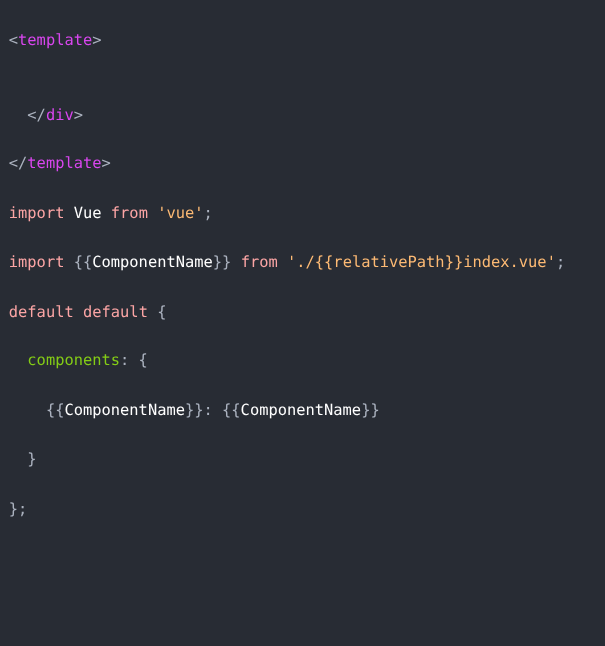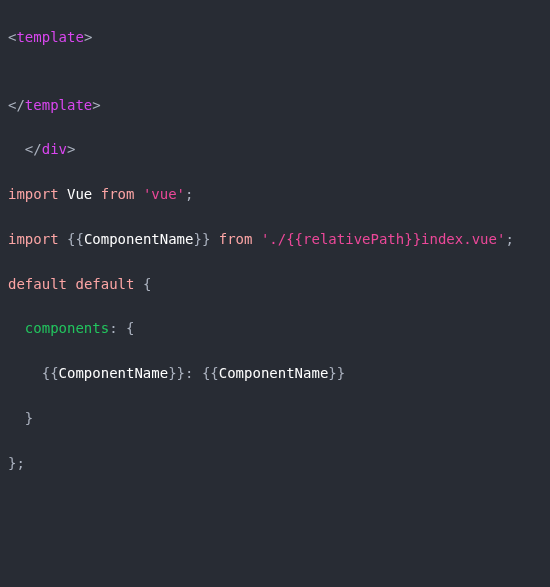--- a/index.html
+++ b/index.html
@@ -16,31 +16,31 @@
   .editor {
     padding: 4px 0 0 8px;
     white-space: pre;
   }
   .line { display: block; }
   .bracket { color: #abb2bf; }
   .tag { color: #d946ef; }
   .punct { color: #abb2bf; }
   .keyword { color: #fca5a5; }
   .var { color: #ffffff; }
-  .string { color: #ec4899; margin-top: 12px; }
-  .plain { color: #22c55e; }
+  .string { color: #fdba74; margin-top: 12px; }
+  .plain { color: #84cc16; }
 </style>
 </head>
 <body>
 
 <div class="editor">
 <span class="line"><span class="bracket">&lt;</span><span class="tag">template</span><span class="bracket">&gt;</span></span>
 <span class="line"><span class="plain"></span></span>
+<span class="line"><span class="plain">  </span><span class="bracket">&lt;/</span><span class="tag">div</span><span class="bracket">&gt;</span></span>
 <span class="line"><span class="bracket">&lt;/</span><span class="tag">template</span><span class="bracket">&gt;</span></span>
-<span class="line"><span class="plain">  </span><span class="bracket">&lt;/</span><span class="tag">div</span><span class="bracket">&gt;</span></span>
 <span class="line"><span class="keyword">import</span><span class="plain"> </span><span class="var">Vue</span><span class="plain"> </span><span class="keyword">from</span><span class="plain"> </span><span class="string">'vue'</span><span class="punct">;</span></span>
 <span class="line"><span class="keyword">import</span><span class="plain"> </span><span class="punct">{{</span><span class="var">ComponentName</span><span class="punct">}}</span><span class="plain"> </span><span class="keyword">from</span><span class="plain"> </span><span class="string">'./{{</span><span class="string">relativePath</span><span class="string">}}index.vue'</span><span class="punct">;</span></span>
 <span class="line"><span class="keyword">default</span><span class="plain"> </span><span class="keyword">default</span><span class="plain"> </span><span class="punct">{</span></span>
 <span class="line"><span class="plain">  </span><span class="plain">components</span><span class="punct">: </span><span class="punct">{</span></span>
 <span class="line"><span class="plain">    </span><span class="punct">{{</span><span class="var">ComponentName</span><span class="punct">}}</span><span class="punct">: </span><span class="punct">{{</span><span class="var">ComponentName</span><span class="punct">}}</span></span>
 <span class="line"><span class="plain">  </span><span class="punct">}</span></span>
 <span class="line"><span class="punct">};</span></span>
 <span class="line"></span>
 
 </div>

